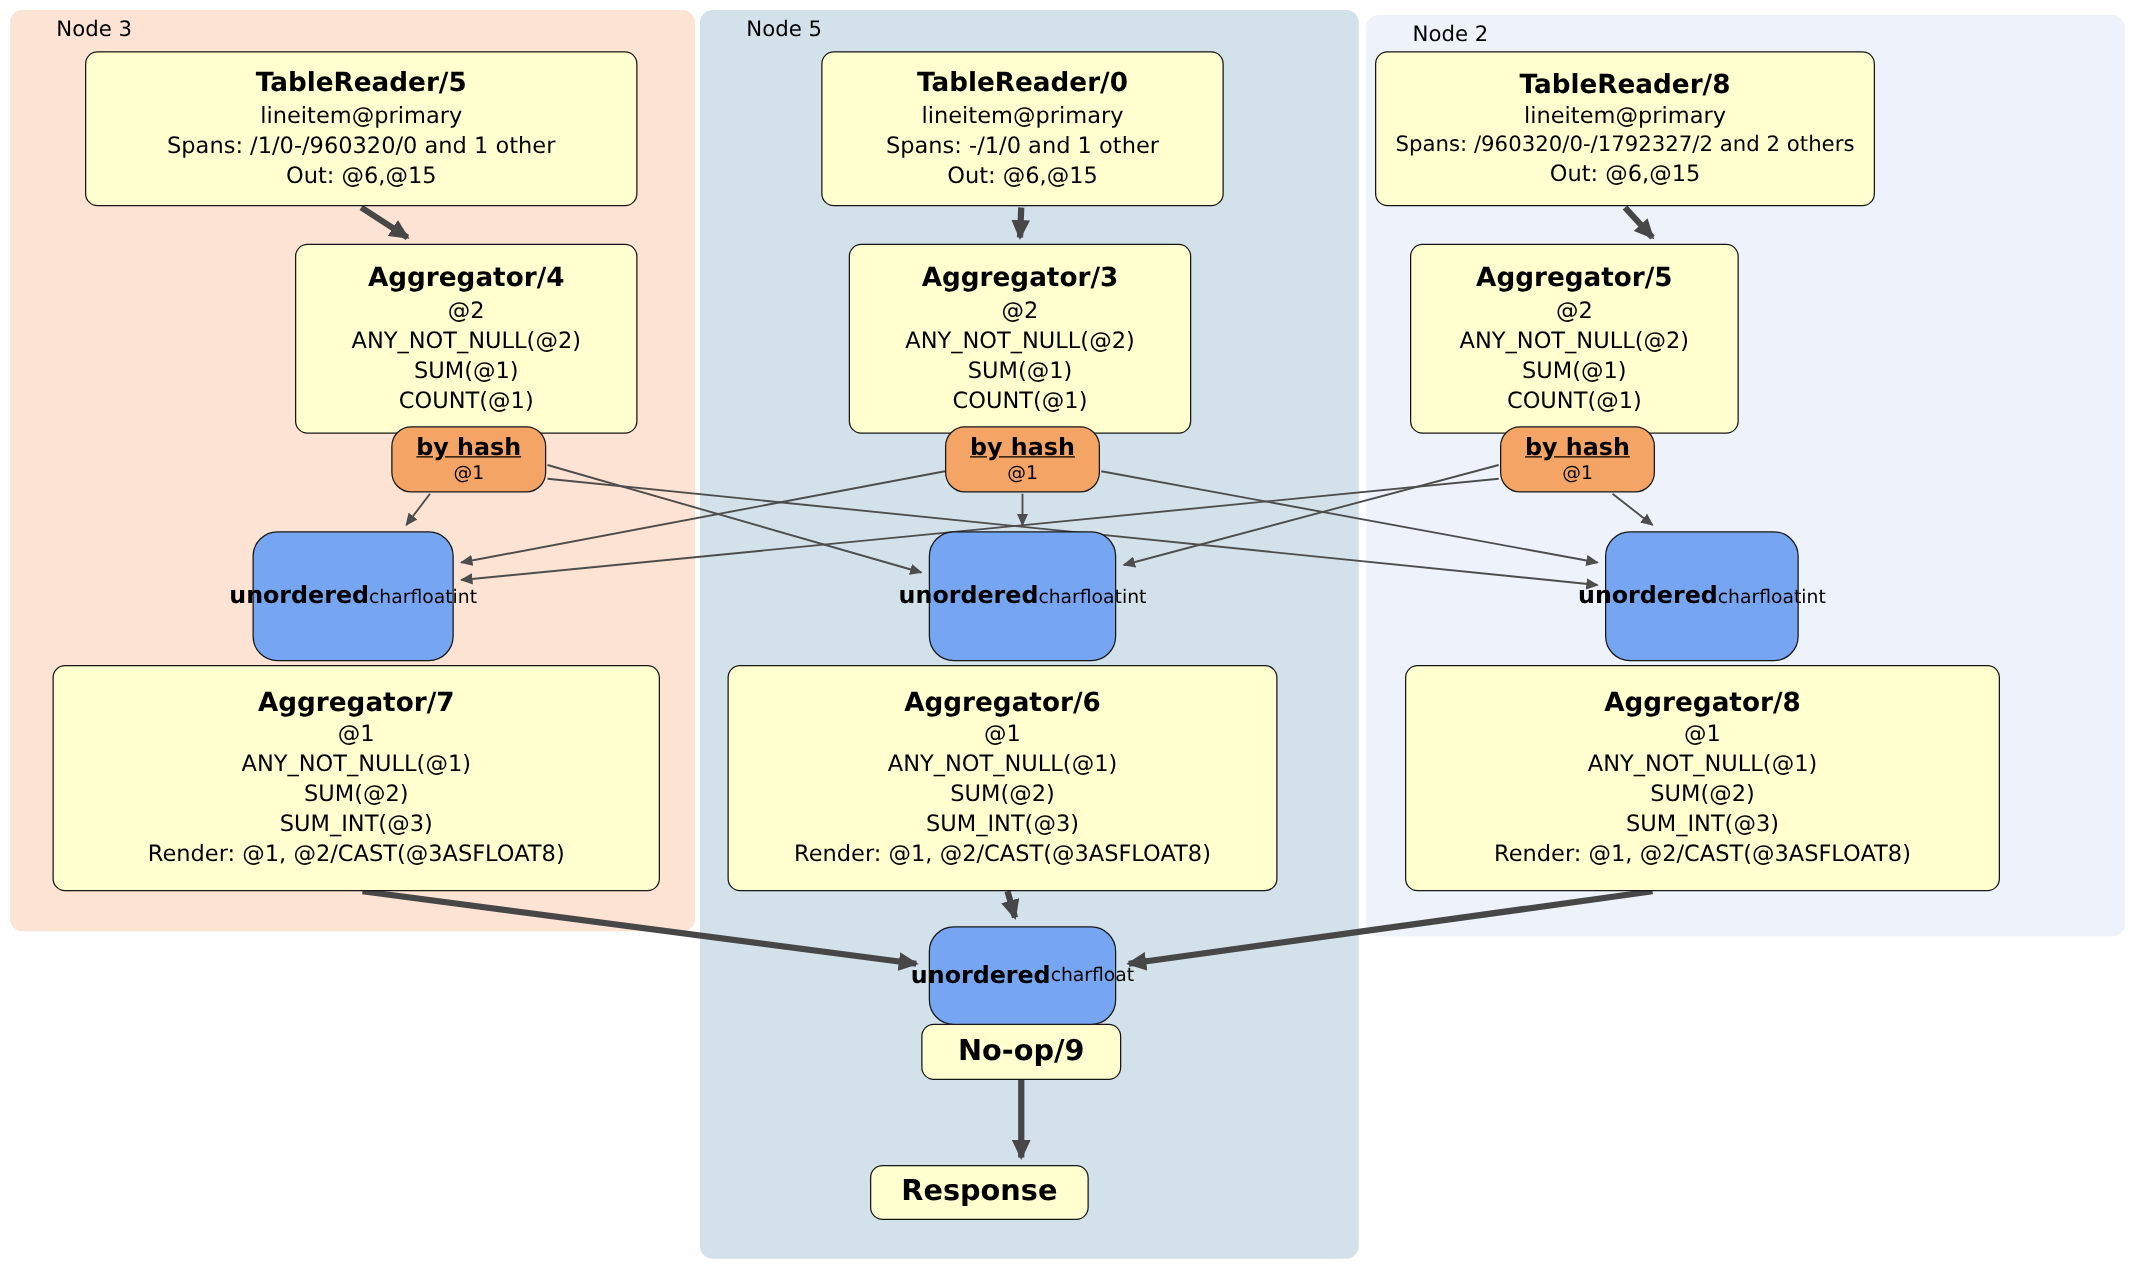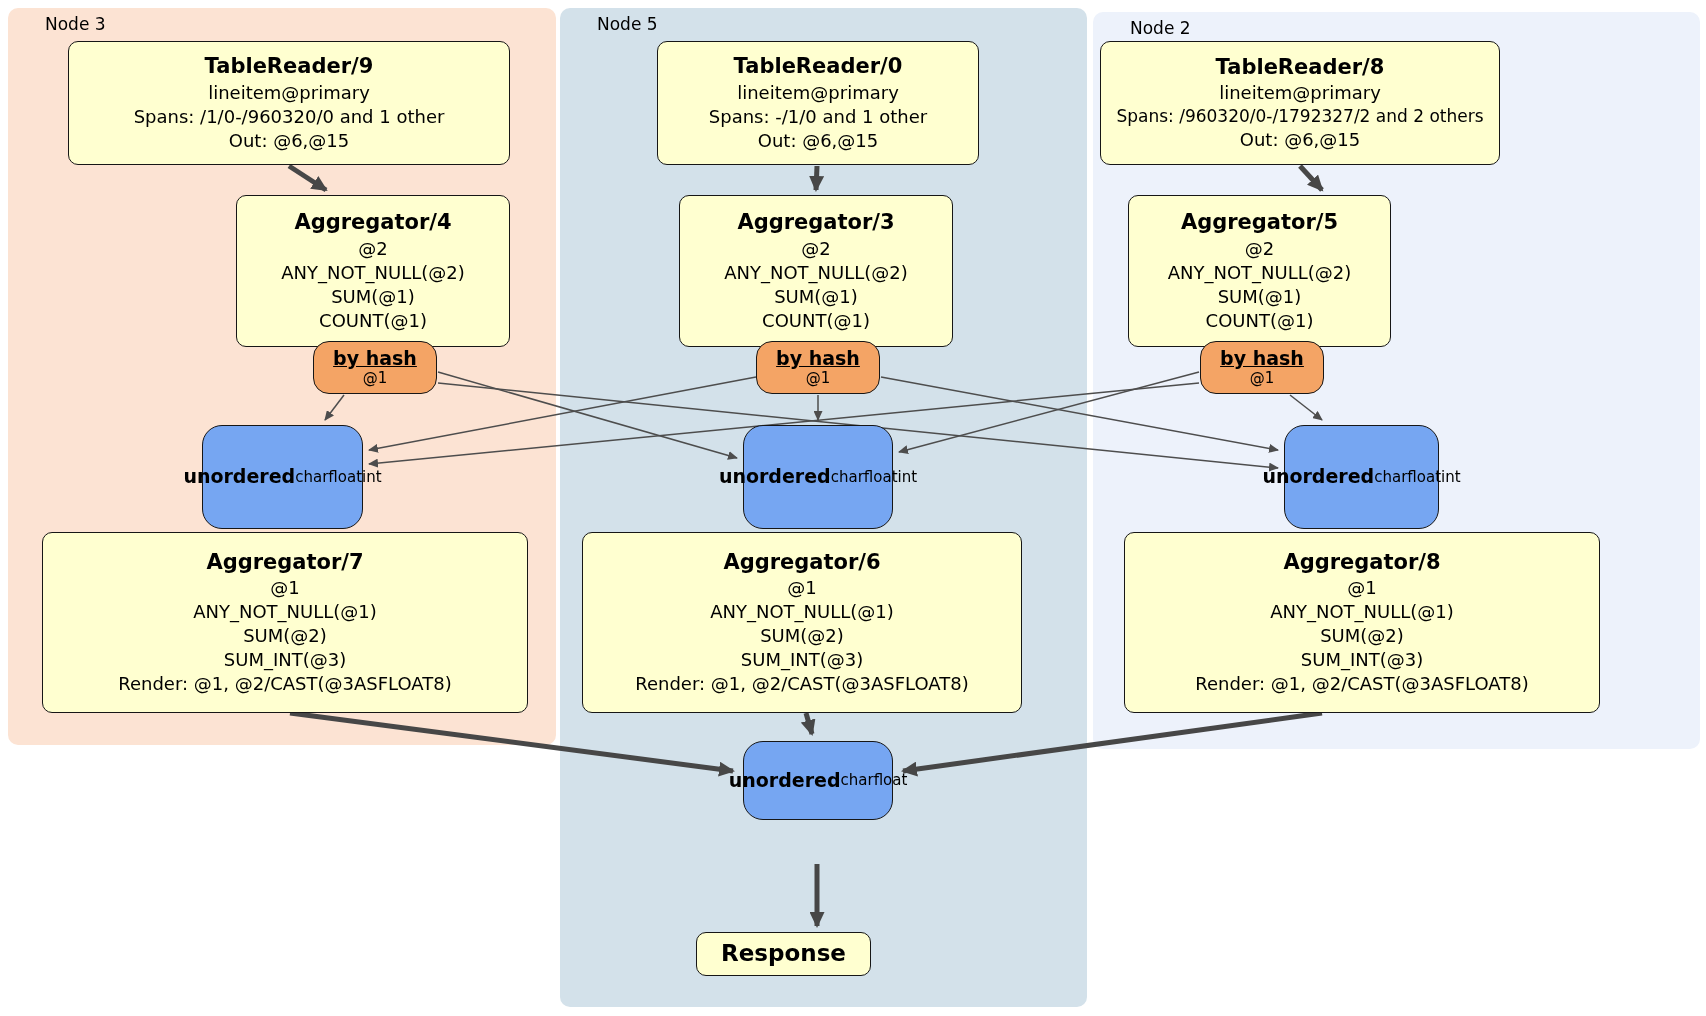--- a/index.html
+++ b/index.html
@@ -72,21 +72,21 @@
       <line x1="756" y1="377" x2="369" y2="450" marker-end="url(#ah-thin)"></line>
       <line x1="818" y1="395" x2="818" y2="420" marker-end="url(#ah-thin)"></line>
       <line x1="881" y1="377" x2="1278" y2="450" marker-end="url(#ah-thin)"></line>
       <line x1="1199" y1="383" x2="369" y2="464" marker-end="url(#ah-thin)"></line>
       <line x1="1199" y1="372" x2="899" y2="452" marker-end="url(#ah-thin)"></line>
       <line x1="1290" y1="395" x2="1322" y2="420" marker-end="url(#ah-thin)"></line>
     </g>
   </svg>
 
   <div class="ybox" style="left:68px;top:41px;width:442px;height:124px">
-    <div class="btitle">TableReader/9</div>
+    <div class="btitle">TableReader/5</div>
     <div class="bline">lineitem@primary</div>
     <div class="bline">Spans: /1/0-/960320/0 and 1 other</div>
     <div class="bline">Out: @6,@15</div>
   </div>
   <div class="ybox" style="left:657px;top:41px;width:322px;height:124px">
     <div class="btitle">TableReader/0</div>
     <div class="bline">lineitem@primary</div>
     <div class="bline">Spans: -/1/0 and 1 other</div>
     <div class="bline">Out: @6,@15</div>
   </div>
@@ -175,18 +175,21 @@
     <div class="bline">SUM_INT(@3)</div>
     <div class="bline">Render: @1, @2/CAST(@3ASFLOAT8)</div>
   </div>
 
   <div class="sync" style="left:743px;top:741px;width:150px;height:79px">
     <div class="stitle">unordered</div>
     <div class="sitem">char</div>
     <div class="sitem">float</div>
   </div>
 
+  <div class="ybox" style="left:737px;top:819px;width:160px;height:45px">
+    <div class="big">No-op/9</div>
+  </div>
 
   <div class="ybox" style="left:696px;top:932px;width:175px;height:44px">
     <div class="big">Response</div>
   </div>
 
 </div>
 
 </body></html>

